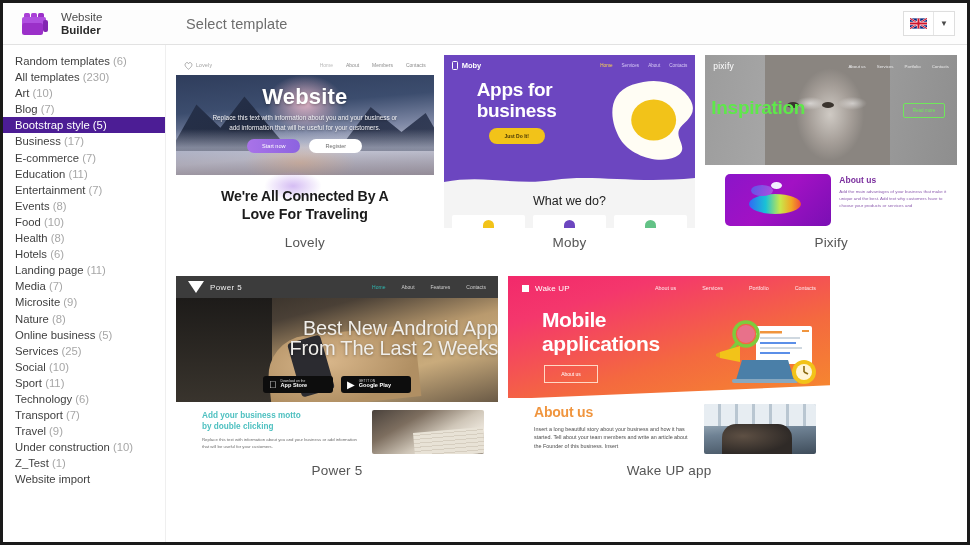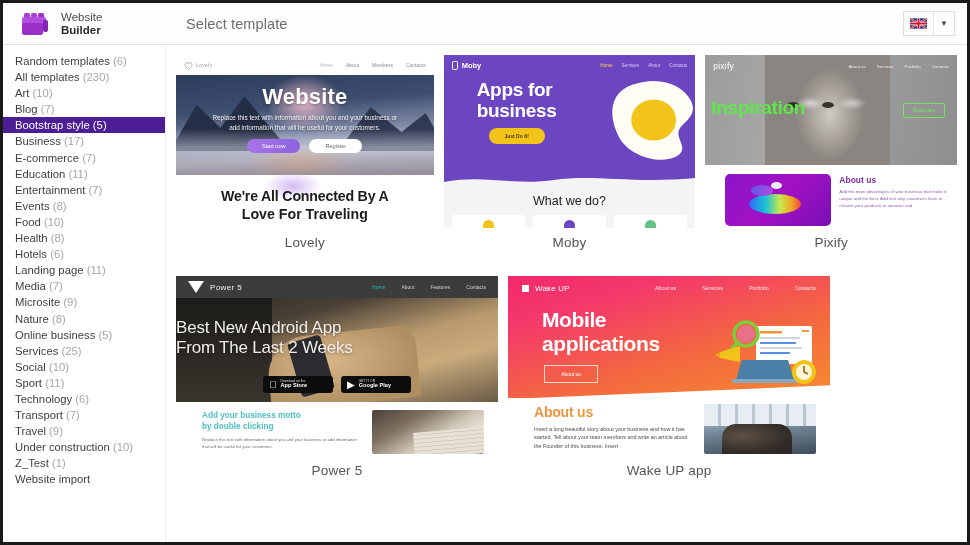--- a/index.html
+++ b/index.html
@@ -222,22 +222,22 @@
     content:""; position:absolute; left:0; top:0; width:96px; height:104px;
     background: linear-gradient(180deg,#1d1b19,#39342d);
   }
   .pw-hand {
     content:""; position:absolute; left:92px; top:34px; width:150px; height:72px;
     background: radial-gradient(ellipse at 40% 40%, #d8b68a, #b08f63 70%);
     border-radius: 40px 18px 0 0; transform: rotate(-6deg);
   }
   .pw-phone { position:absolute; left:118px; top:40px; width:34px; height:56px; background:#2b2b30; border-radius:4px; transform:rotate(-16deg); }
   .pw-htxt {
-    position:absolute; z-index:4; left:0; right:0; top:20px; text-align:left;
-    font-size:17px; line-height:20px; color:#f0eeea; letter-spacing:-.2px;
+    position:absolute; z-index:4; left:0; right:0; top:20px; text-align:right;
+    font-size:20px; line-height:20px; color:#f0eeea; letter-spacing:-.2px;
     text-shadow:0 1px 3px rgba(0,0,0,.35);
   }
   .pw-stores { position:absolute; z-index:4; left:0; right:0; top:78px; display:flex; gap:8px; justify-content:center; }
   .pw-store { width:70px; height:17px; background:#0d0d0d; border-radius:3px; display:flex; align-items:center; gap:4px; padding-left:6px; }
   .pw-st-ico { font-size:10px; color:#fff; line-height:1; }
   .pw-st-t { line-height:1.05; }
   .pw-st-t b { display:block; font-size:5.6px; color:#fff; }
   .pw-st-t i { display:block; font-size:3.3px; color:#ddd; font-style:normal; }
   .pw-lower { background:#fff; height:54px; display:flex; gap:10px; padding: 8px 14px 0 26px; }
   .pw-ltxt { flex:1; }

